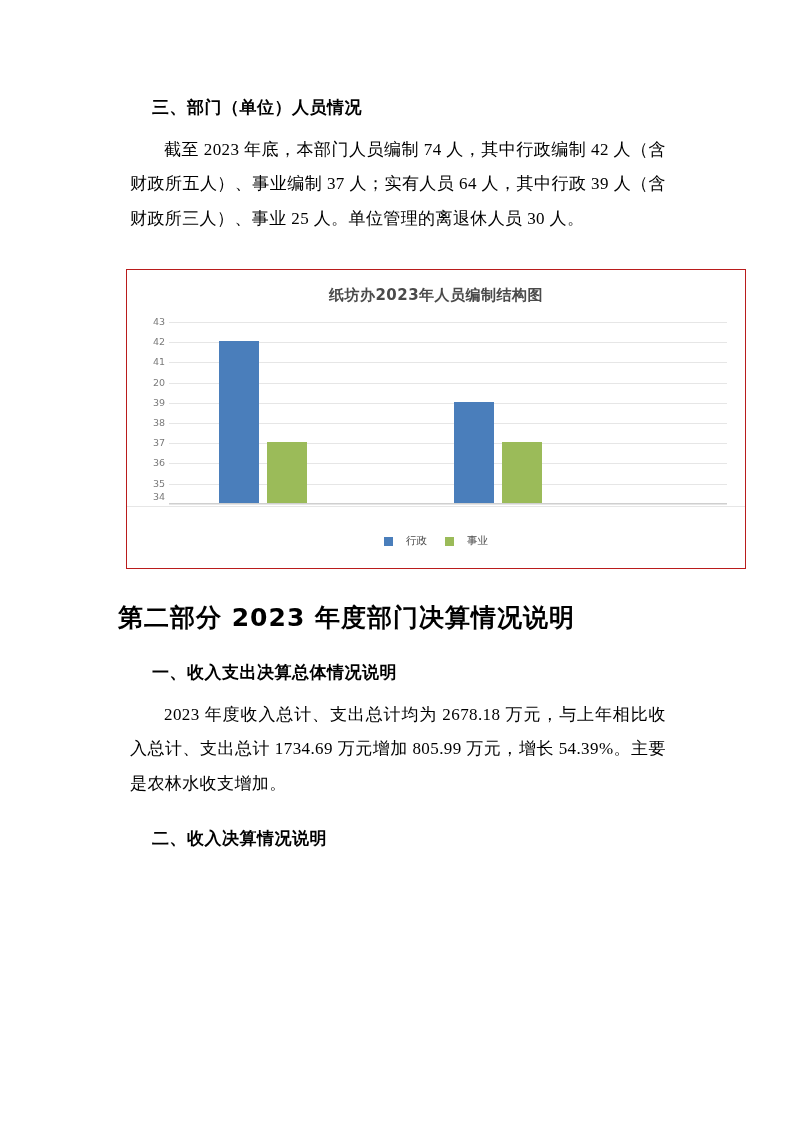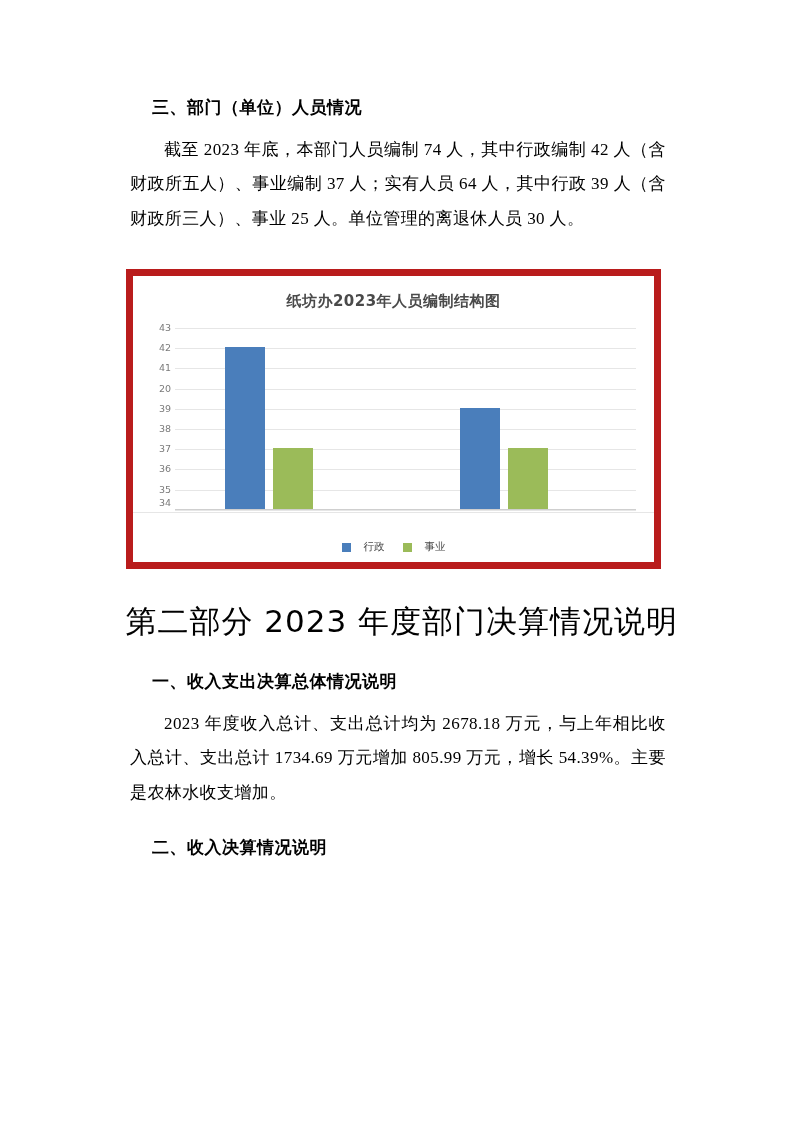--- a/index.html
+++ b/index.html
@@ -43,23 +43,23 @@
     line-height: 2.05;
     text-align: justify;
     text-indent: 34px;
     margin: 12px;
     letter-spacing: 0.4px;
   }
 
   
   .chart-wrap {
     margin: 32px 0 0 8px;
-    width: 535px;
+    width: 620px;
     height: 300px;
-    border: 7px solid #b91c1c;
+    border: 1px solid #b91c1c;
     background: #ffffff;
     position: relative;
     box-sizing: border-box;
   }
   .chart-title {
     text-align: center;
     font-family: "DejaVu Sans", sans-serif;
     font-weight: bold;
     font-size: 15px;
     color: #4a4a4a;
@@ -143,23 +143,23 @@
     left: 0;
     top: 236px;
     right: 0;
     height: 1px;
     background: #e6e6e6;
   }
 
   
   .part-title {
     font-family: "DejaVu Sans", sans-serif;
-    font-weight: normal;
-    font-size: 31px;
-    text-align: right;
+    font-weight: bold;
+    font-size: 25px;
+    text-align: left;
     margin: 32px 0 26px 0;
     letter-spacing: 1px;
   }
 </style>
 </head>
 <body>
 
 <div class="page">
   <div class="content">
 

